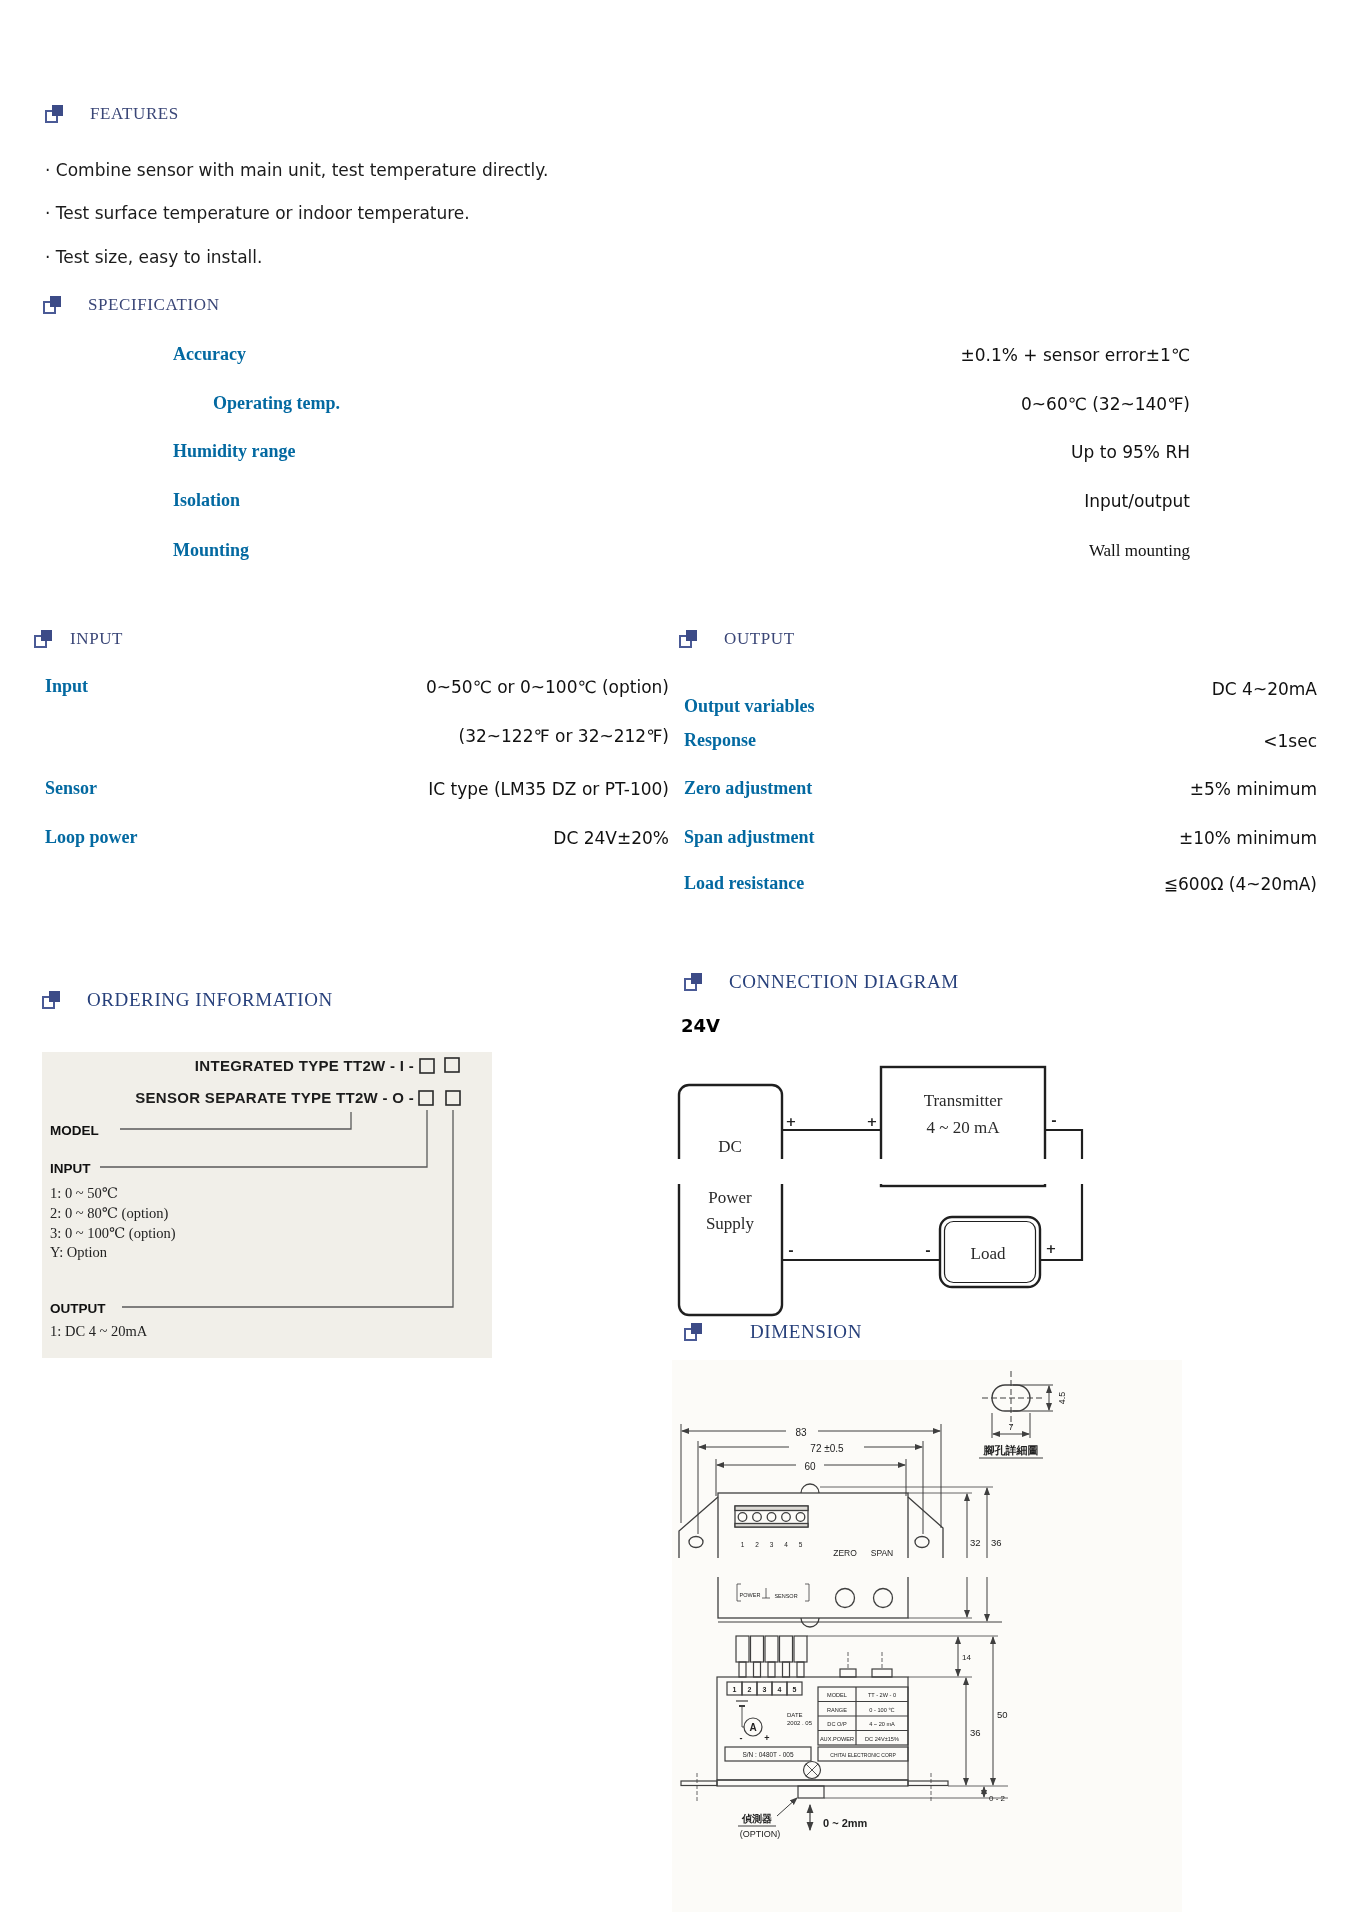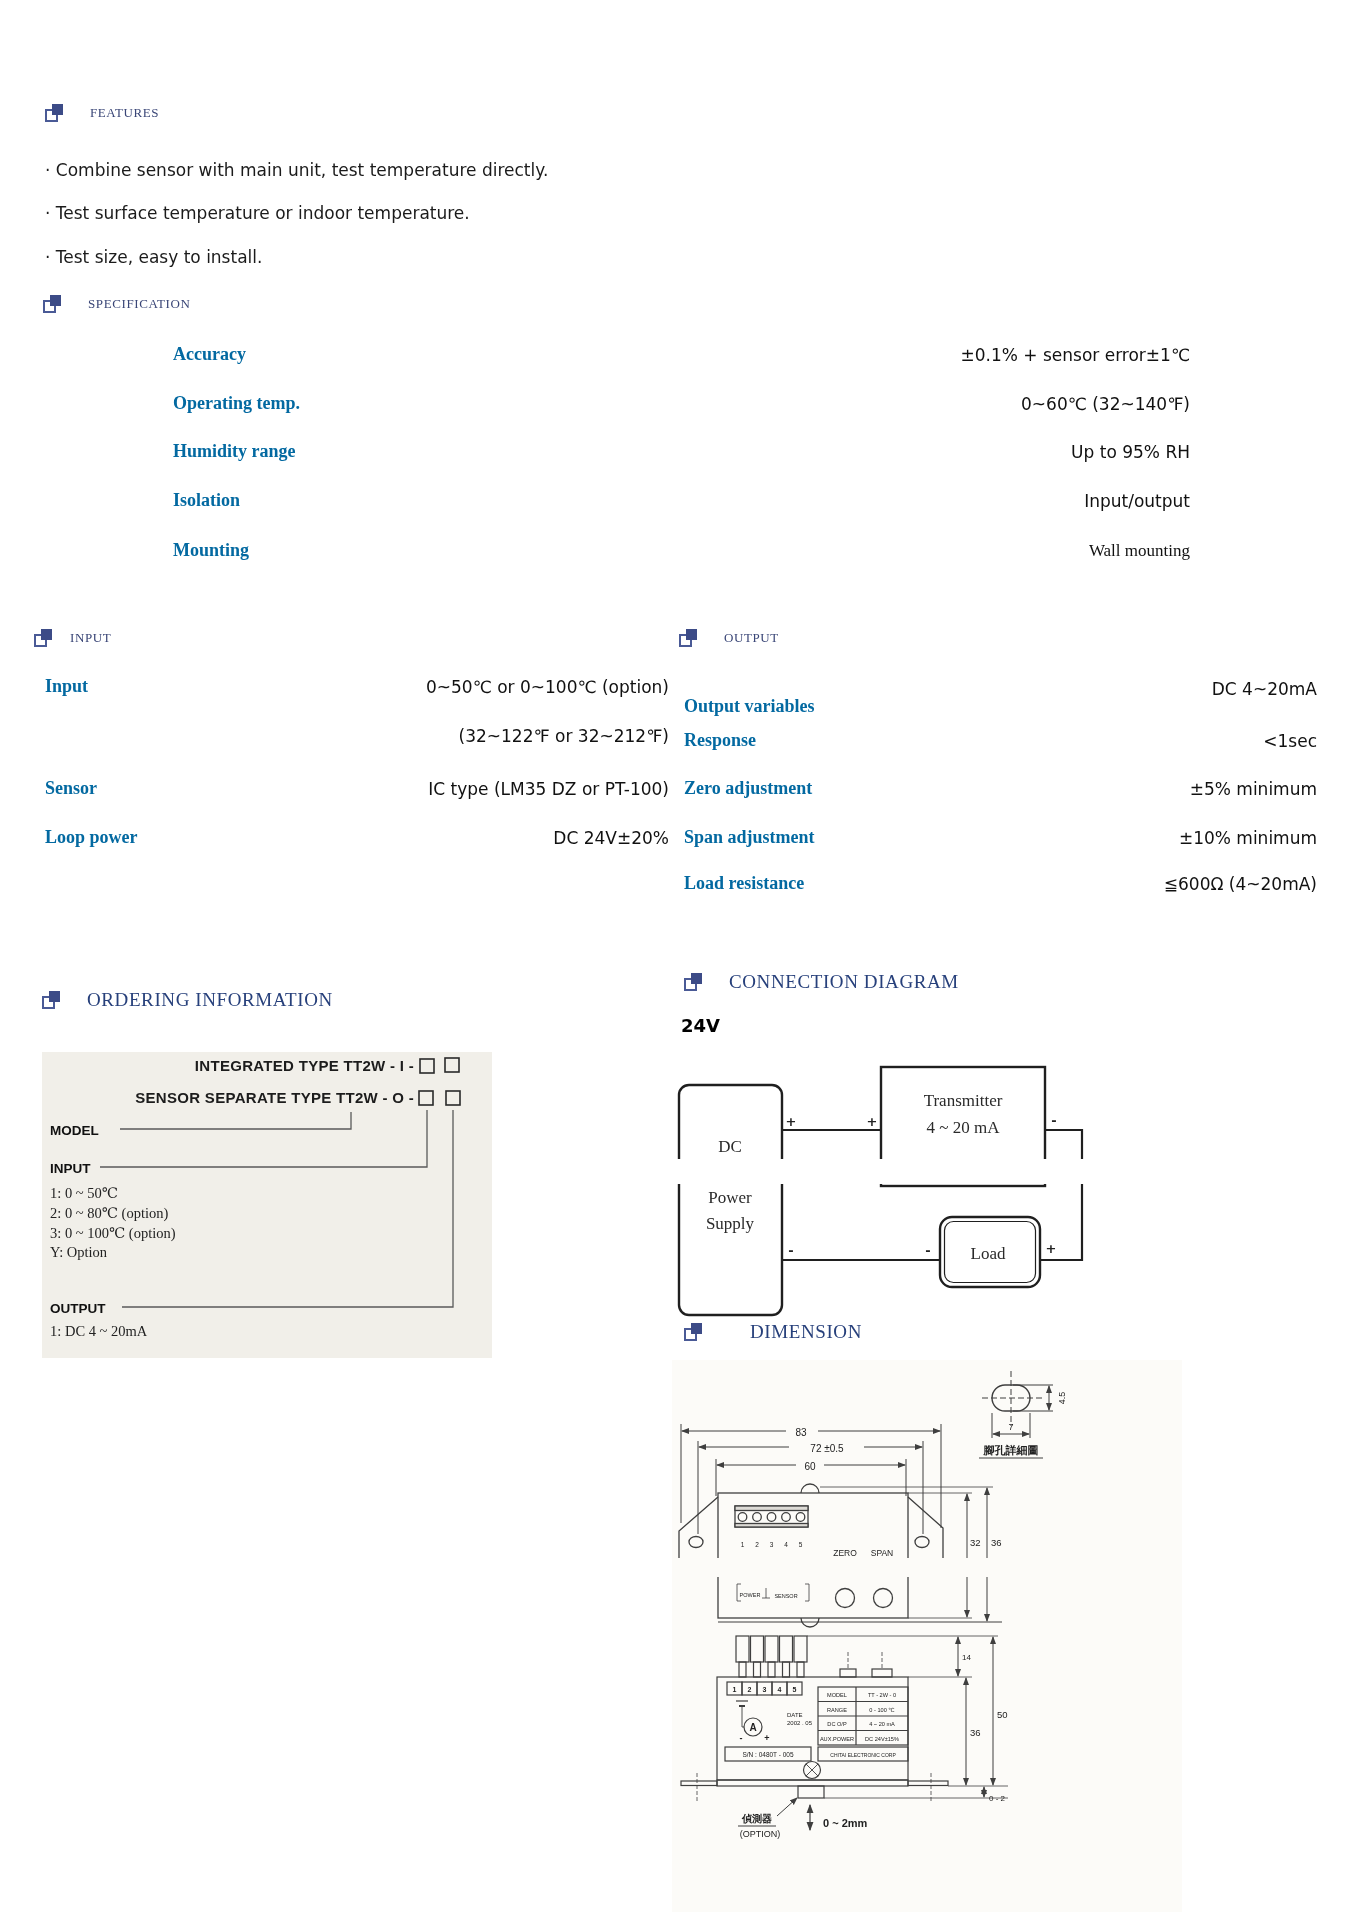--- a/index.html
+++ b/index.html
@@ -2,21 +2,21 @@
 <html><head>
 <meta charset="utf-8">
 <style>
   html,body{margin:0;padding:0;background:#fff;}
   .page{position:relative;width:1351px;height:1914px;background:#ffffff;overflow:hidden;
         font-family:"DejaVu Sans","Liberation Sans",sans-serif;color:#1b1b1b;}
   .a{position:absolute;white-space:nowrap;}
   .intro{font-size:17px;}
   .bullet{font-size:17px;}
   .hdr{display:flex;align-items:center;gap:27px;font-family:"Liberation Serif","DejaVu Serif","DejaVu Sans",serif;letter-spacing:.6px;}
-  .hdr.s{font-size:13px;color:#3a4677;}
+  .hdr.s{font-size:17px;color:#3a4677;}
   .hdr.l{font-size:19px;color:#27407b;}
   .ic{position:relative;width:18px;height:18px;display:inline-block;flex:0 0 18px;}
   .ic .b{position:absolute;left:0;bottom:0;width:9px;height:9px;border:2px solid #4a5a96;background:#fff;}
   .ic .f{position:absolute;right:0;top:0;width:11px;height:11px;background:#3c4b87;}
   .lbl{font-weight:bold;font-size:18px;color:#0369a1;font-family:Liberation Serif, serif;}
   .val{font-size:17px;color:#111;text-align:right;}
   .serifv{font-family:"Liberation Serif","DejaVu Serif","DejaVu Sans",serif;font-size:17px;}
   .spec-lbl{left:173px;}
   .spec-val{left:690px;width:500px;}
   .in-lbl{left:45px;}
@@ -51,21 +51,21 @@
 
   <div class="a hdr s" style="left:43px;top:295px;">
     <span class="ic">
         <i class="b"></i>
         <i class="f"></i>
       </span>
     <span>SPECIFICATION</span>
   </div>
   <div class="a lbl spec-lbl" style="top:344px;">Accuracy</div>
   <div class="a val spec-val" style="top:345px;">±0.1% + sensor error±1℃</div>
-  <div class="a lbl spec-lbl" style="top:393px;">Operating temp.</div>
+  <div class="a lbl spec-lbl" style="top:393px;margin-left:40px;">Operating temp.</div>
   <div class="a val spec-val" style="top:394px;">0~60℃ (32~140℉)</div>
   <div class="a lbl spec-lbl" style="top:441px;">Humidity range</div>
   <div class="a val spec-val" style="top:442px;">Up to 95% RH</div>
   <div class="a lbl spec-lbl" style="top:490px;">Isolation</div>
   <div class="a val spec-val" style="top:491px;">Input/output</div>
   <div class="a lbl spec-lbl" style="top:540px;">Mounting</div>
   <div class="a val spec-val serifv" style="top:541px;">Wall mounting</div>
 
   <div class="a hdr s" style="left:34px;top:629px;gap:18px;">
     <span class="ic">

